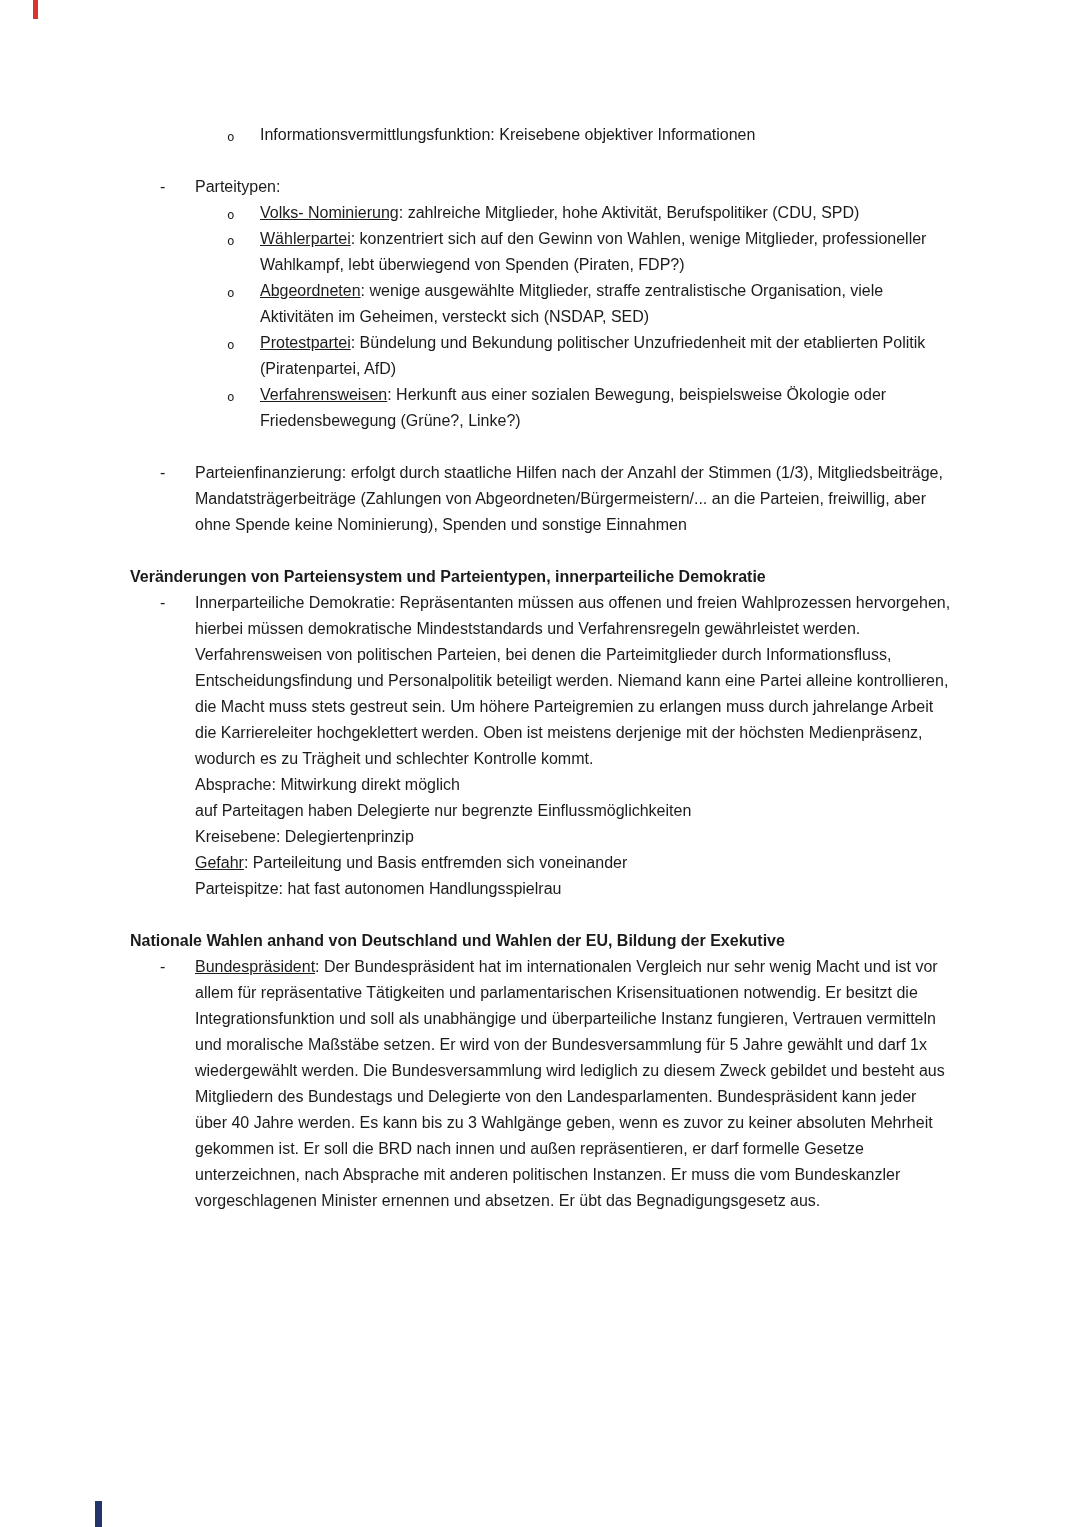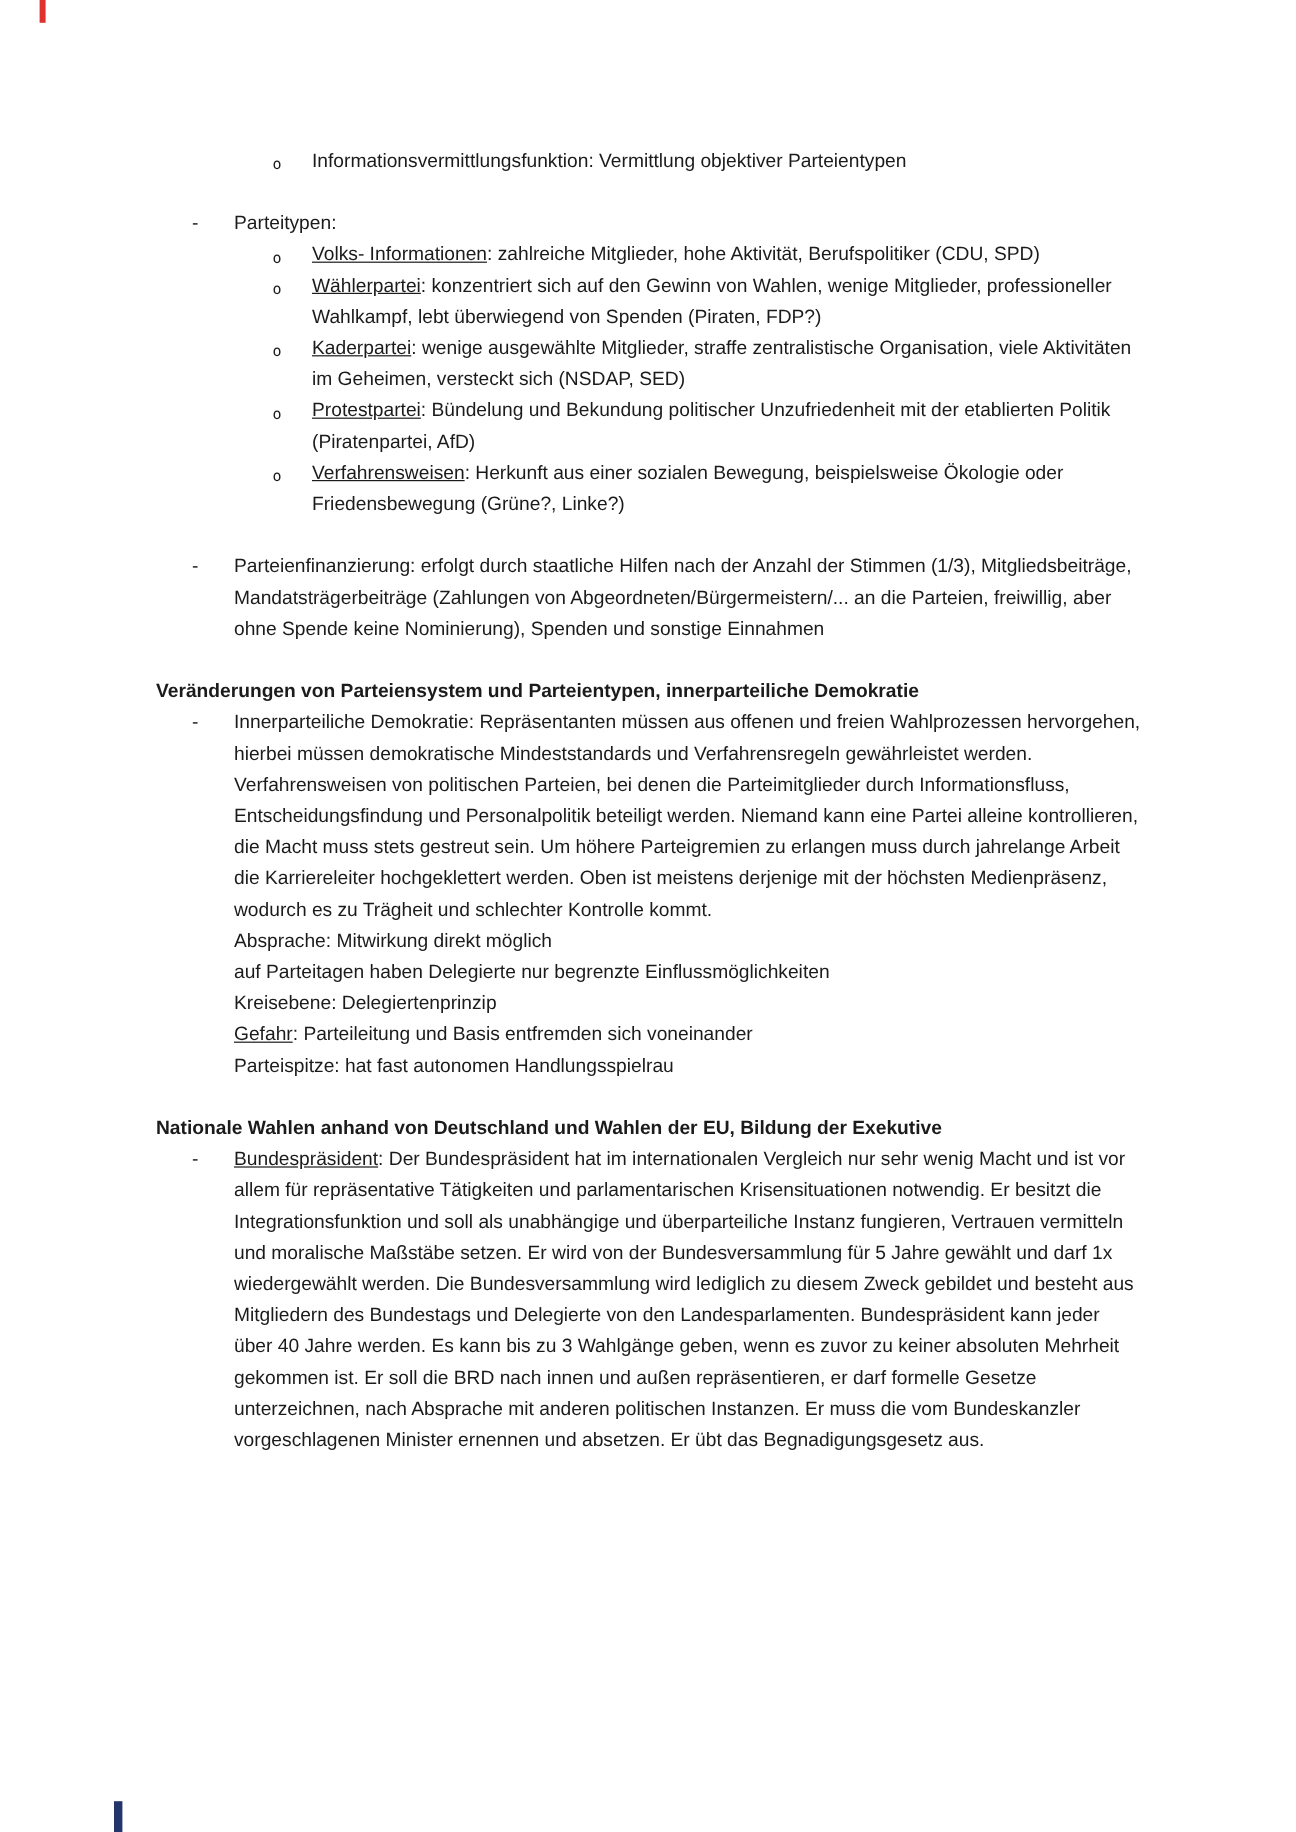--- a/index.html
+++ b/index.html
@@ -38,26 +38,26 @@
   .mark-top    { position:absolute; left:33px;  top:0;    width:5px; height:19px; }
   .mark-bottom { position:absolute; left:95px;  bottom:0; width:7px; height:26px; }
 </style>
 </head>
 <body>
 
 <div class="page">
   <div class="mark-top" style="background: rgb(224, 49, 49);"></div>
   <div class="mark-bottom" style="background: rgb(35, 53, 107);"></div>
   <div class="content">
-      <div class="blk circle"><span class="marker">o</span><span class="txt"><span>Informationsvermittlungsfunktion: Vermittlung objektiver Parteientypen</span></span></div>
+      <div class="blk circle"><span class="marker">o</span><span class="txt"><span>Informationsvermittlungsfunktion: Kreisebene objektiver Informationen</span></span></div>
       <div class="blk spacer"></div>
       <div class="blk dash"><span class="marker">-</span><span class="txt"><span>Parteitypen:</span></span></div>
-      <div class="blk circle"><span class="marker">o</span><span class="txt"><span class="u">Volks- Informationen</span><span>: zahlreiche Mitglieder, hohe Aktivität, Berufspolitiker (CDU, SPD)</span></span></div>
+      <div class="blk circle"><span class="marker">o</span><span class="txt"><span class="u">Volks- Nominierung</span><span>: zahlreiche Mitglieder, hohe Aktivität, Berufspolitiker (CDU, SPD)</span></span></div>
       <div class="blk circle"><span class="marker">o</span><span class="txt"><span class="u">Wählerpartei</span><span>: konzentriert sich auf den Gewinn von Wahlen, wenige Mitglieder, professioneller Wahlkampf, lebt überwiegend von Spenden (Piraten, FDP?)</span></span></div>
-      <div class="blk circle"><span class="marker">o</span><span class="txt"><span class="u">Kaderpartei</span><span>: wenige ausgewählte Mitglieder, straffe zentralistische Organisation, viele Aktivitäten im Geheimen, versteckt sich (NSDAP, SED)</span></span></div>
+      <div class="blk circle"><span class="marker">o</span><span class="txt"><span class="u">Abgeordneten</span><span>: wenige ausgewählte Mitglieder, straffe zentralistische Organisation, viele Aktivitäten im Geheimen, versteckt sich (NSDAP, SED)</span></span></div>
       <div class="blk circle"><span class="marker">o</span><span class="txt"><span class="u">Protestpartei</span><span>: Bündelung und Bekundung politischer Unzufriedenheit mit der etablierten Politik (Piratenpartei, AfD)</span></span></div>
       <div class="blk circle"><span class="marker">o</span><span class="txt"><span class="u">Verfahrensweisen</span><span>: Herkunft aus einer sozialen Bewegung, beispielsweise Ökologie oder Friedensbewegung (Grüne?, Linke?)</span></span></div>
       <div class="blk spacer"></div>
       <div class="blk dash"><span class="marker">-</span><span class="txt"><span>Parteienfinanzierung: erfolgt durch staatliche Hilfen nach der Anzahl der Stimmen (1/3), Mitgliedsbeiträge, Mandatsträgerbeiträge (Zahlungen von Abgeordneten/Bürgermeistern/... an die Parteien, freiwillig, aber ohne Spende keine Nominierung), Spenden und sonstige Einnahmen</span></span></div>
       <div class="blk spacer"></div>
       <div class="blk heading"><span class="txt"><span>Veränderungen von Parteiensystem und Parteientypen, innerparteiliche Demokratie</span></span></div>
       <div class="blk dash"><span class="marker">-</span><span class="txt"><span>Innerparteiliche Demokratie: Repräsentanten müssen aus offenen und freien Wahlprozessen hervorgehen, hierbei müssen demokratische Mindeststandards und Verfahrensregeln gewährleistet werden. Verfahrensweisen von politischen Parteien, bei denen die Parteimitglieder durch Informationsfluss, Entscheidungsfindung und Personalpolitik beteiligt werden. Niemand kann eine Partei alleine kontrollieren, die Macht muss stets gestreut sein. Um höhere Parteigremien zu erlangen muss durch jahrelange Arbeit die Karriereleiter hochgeklettert werden. Oben ist meistens derjenige mit der höchsten Medienpräsenz, wodurch es zu Trägheit und schlechter Kontrolle kommt.</span></span></div>
       <div class="blk plain"><span class="txt"><span>Absprache: Mitwirkung direkt möglich</span></span></div>
       <div class="blk plain"><span class="txt"><span>auf Parteitagen haben Delegierte nur begrenzte Einflussmöglichkeiten</span></span></div>
       <div class="blk plain"><span class="txt"><span>Kreisebene: Delegiertenprinzip</span></span></div>

